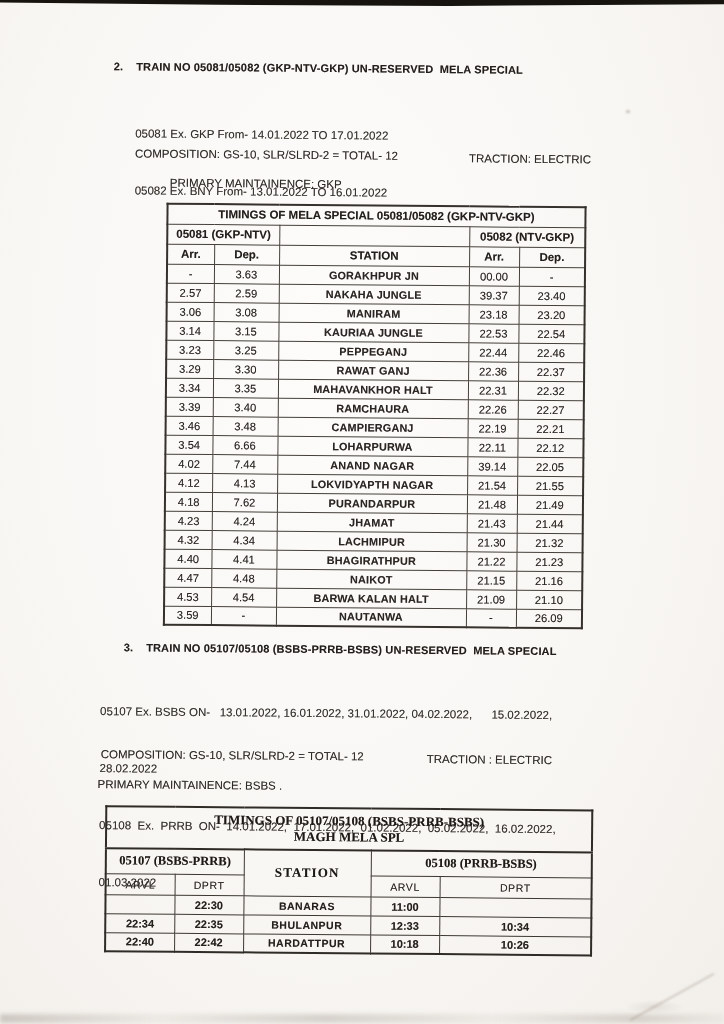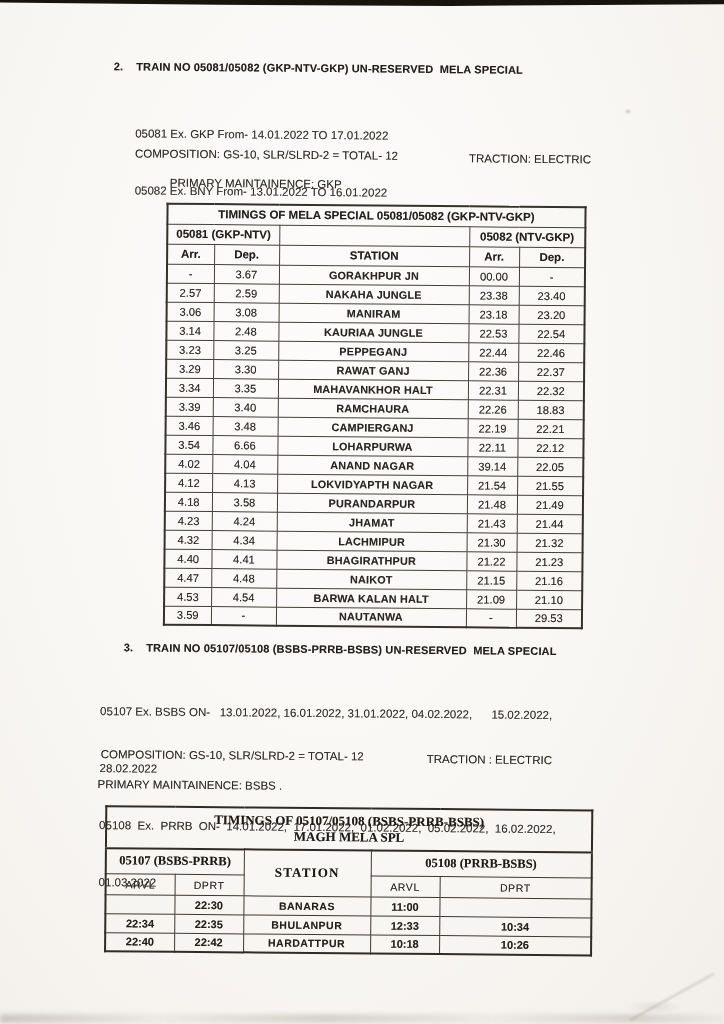--- a/index.html
+++ b/index.html
@@ -107,42 +107,42 @@
           <th class="colh">Arr.</th>
           <th class="colh">Dep.</th>
           <th class="colh">STATION</th>
           <th class="colh">Arr.</th>
           <th class="colh">Dep.</th>
         </tr>
       </thead>
       <tbody>
           <tr>
             <td class="time">-</td>
-            <td class="time">3.67</td>
+            <td class="time">3.63</td>
             <td class="station">GORAKHPUR JN</td>
             <td class="time">00.00</td>
             <td class="time">-</td>
           </tr>
           <tr>
             <td class="time">2.57</td>
             <td class="time">2.59</td>
             <td class="station">NAKAHA JUNGLE</td>
-            <td class="time">23.38</td>
+            <td class="time">39.37</td>
             <td class="time">23.40</td>
           </tr>
           <tr>
             <td class="time">3.06</td>
             <td class="time">3.08</td>
             <td class="station">MANIRAM</td>
             <td class="time">23.18</td>
             <td class="time">23.20</td>
           </tr>
           <tr>
             <td class="time">3.14</td>
-            <td class="time">2.48</td>
+            <td class="time">3.15</td>
             <td class="station">KAURIAA JUNGLE</td>
             <td class="time">22.53</td>
             <td class="time">22.54</td>
           </tr>
           <tr>
             <td class="time">3.23</td>
             <td class="time">3.25</td>
             <td class="station">PEPPEGANJ</td>
             <td class="time">22.44</td>
             <td class="time">22.46</td>
@@ -159,53 +159,53 @@
             <td class="time">3.35</td>
             <td class="station">MAHAVANKHOR HALT</td>
             <td class="time">22.31</td>
             <td class="time">22.32</td>
           </tr>
           <tr>
             <td class="time">3.39</td>
             <td class="time">3.40</td>
             <td class="station">RAMCHAURA</td>
             <td class="time">22.26</td>
-            <td class="time">18.83</td>
+            <td class="time">22.27</td>
           </tr>
           <tr>
             <td class="time">3.46</td>
             <td class="time">3.48</td>
             <td class="station">CAMPIERGANJ</td>
             <td class="time">22.19</td>
             <td class="time">22.21</td>
           </tr>
           <tr>
             <td class="time">3.54</td>
             <td class="time">6.66</td>
             <td class="station">LOHARPURWA</td>
             <td class="time">22.11</td>
             <td class="time">22.12</td>
           </tr>
           <tr>
             <td class="time">4.02</td>
-            <td class="time">4.04</td>
+            <td class="time">7.44</td>
             <td class="station">ANAND NAGAR</td>
             <td class="time">39.14</td>
             <td class="time">22.05</td>
           </tr>
           <tr>
             <td class="time">4.12</td>
             <td class="time">4.13</td>
             <td class="station">LOKVIDYAPTH NAGAR</td>
             <td class="time">21.54</td>
             <td class="time">21.55</td>
           </tr>
           <tr>
             <td class="time">4.18</td>
-            <td class="time">3.58</td>
+            <td class="time">7.62</td>
             <td class="station">PURANDARPUR</td>
             <td class="time">21.48</td>
             <td class="time">21.49</td>
           </tr>
           <tr>
             <td class="time">4.23</td>
             <td class="time">4.24</td>
             <td class="station">JHAMAT</td>
             <td class="time">21.43</td>
             <td class="time">21.44</td>
@@ -236,21 +236,21 @@
             <td class="time">4.54</td>
             <td class="station">BARWA KALAN HALT</td>
             <td class="time">21.09</td>
             <td class="time">21.10</td>
           </tr>
           <tr>
             <td class="time">3.59</td>
             <td class="time">-</td>
             <td class="station">NAUTANWA</td>
             <td class="time">-</td>
-            <td class="time">29.53</td>
+            <td class="time">26.09</td>
           </tr>
         </tbody>
     </table>
 
     <div class="abs sec-head" style="left:129px;top:641px;">
       <span>3.</span>
       <span>TRAIN NO 05107/05108 (BSBS-PRRB-BSBS) UN-RESERVED  MELA SPECIAL</span>
     </div>
 
     <div class="abs body-text" style="left:106px;top:664px;">

